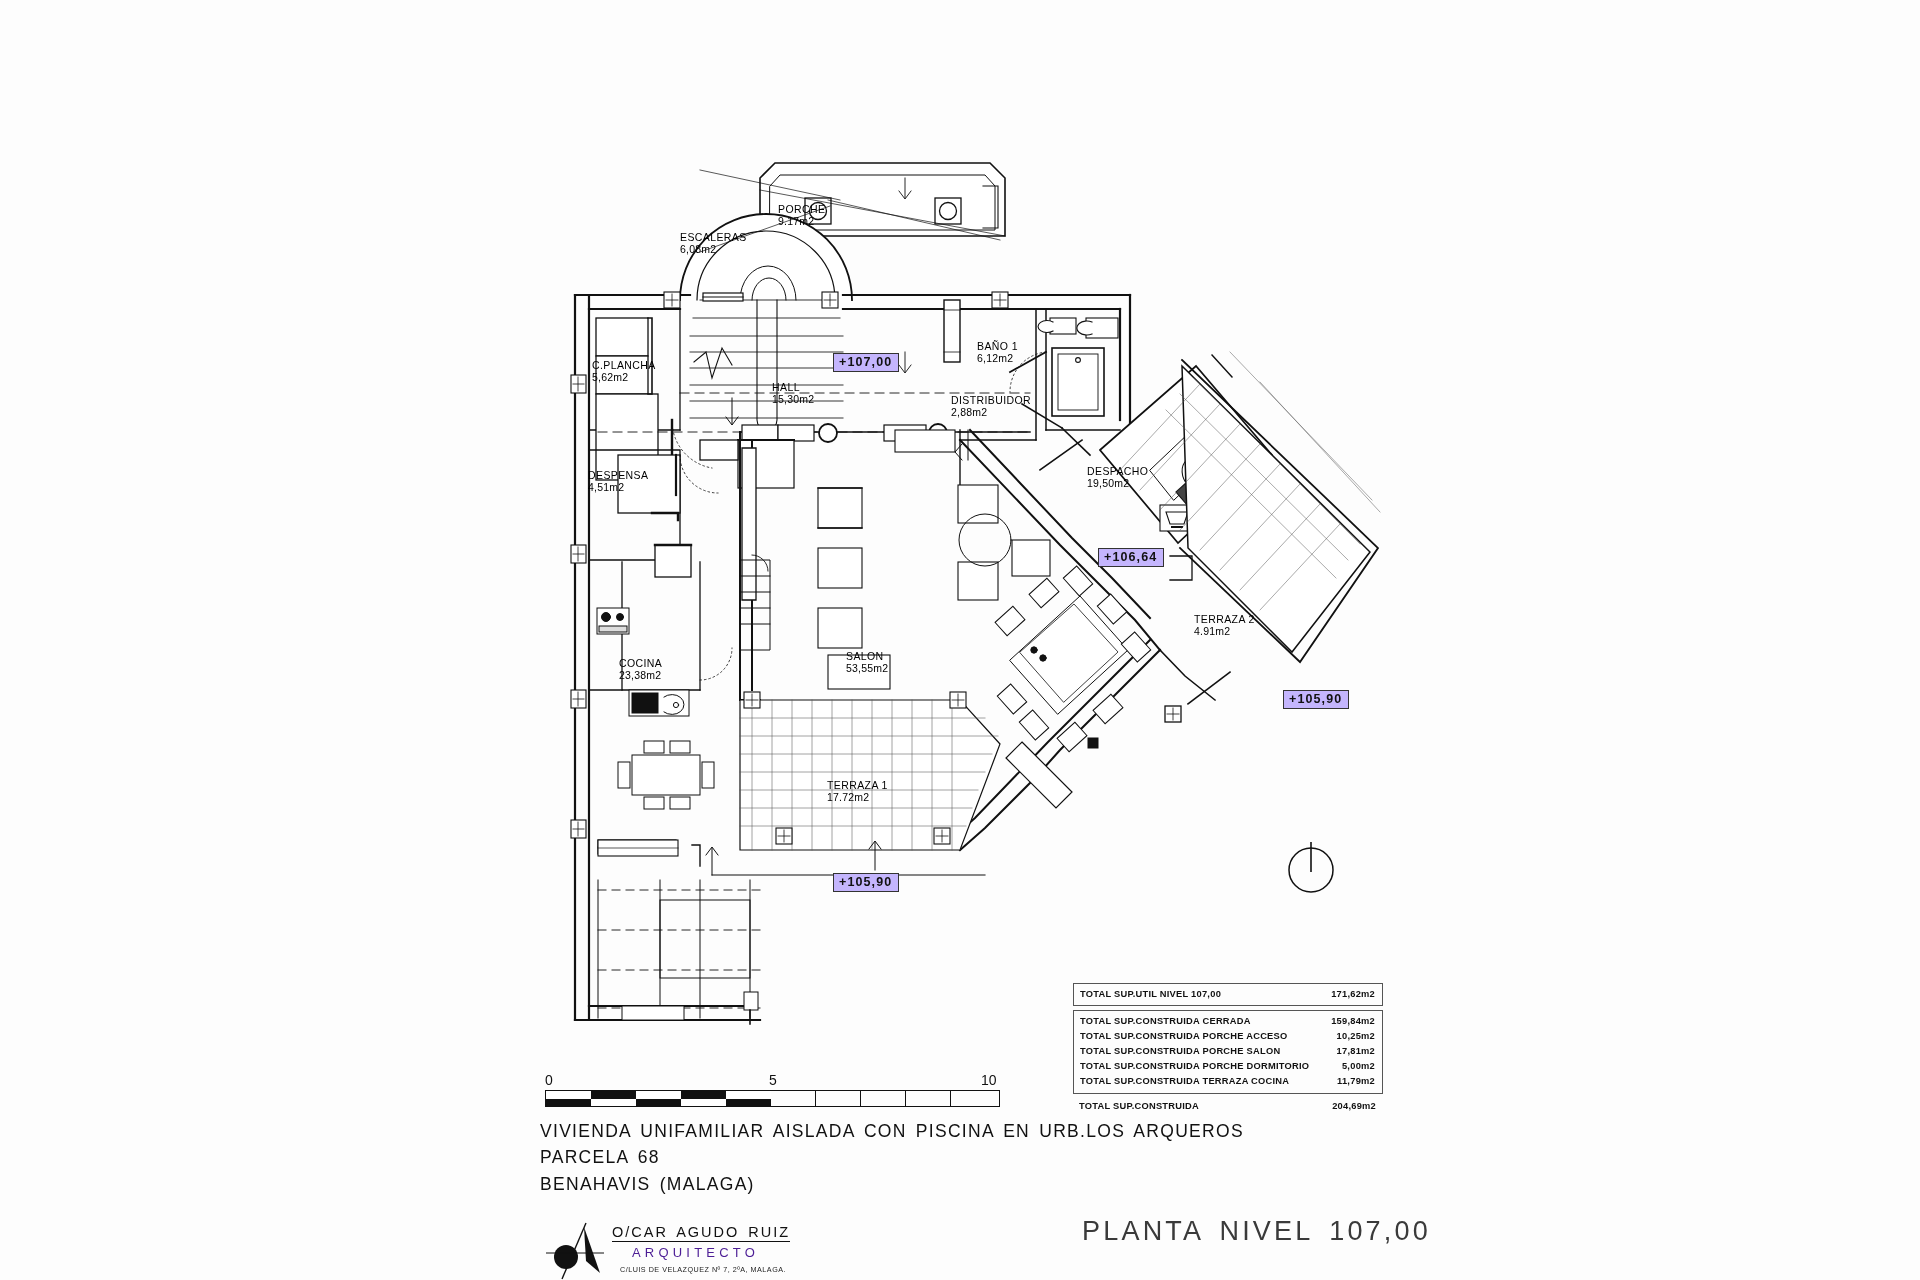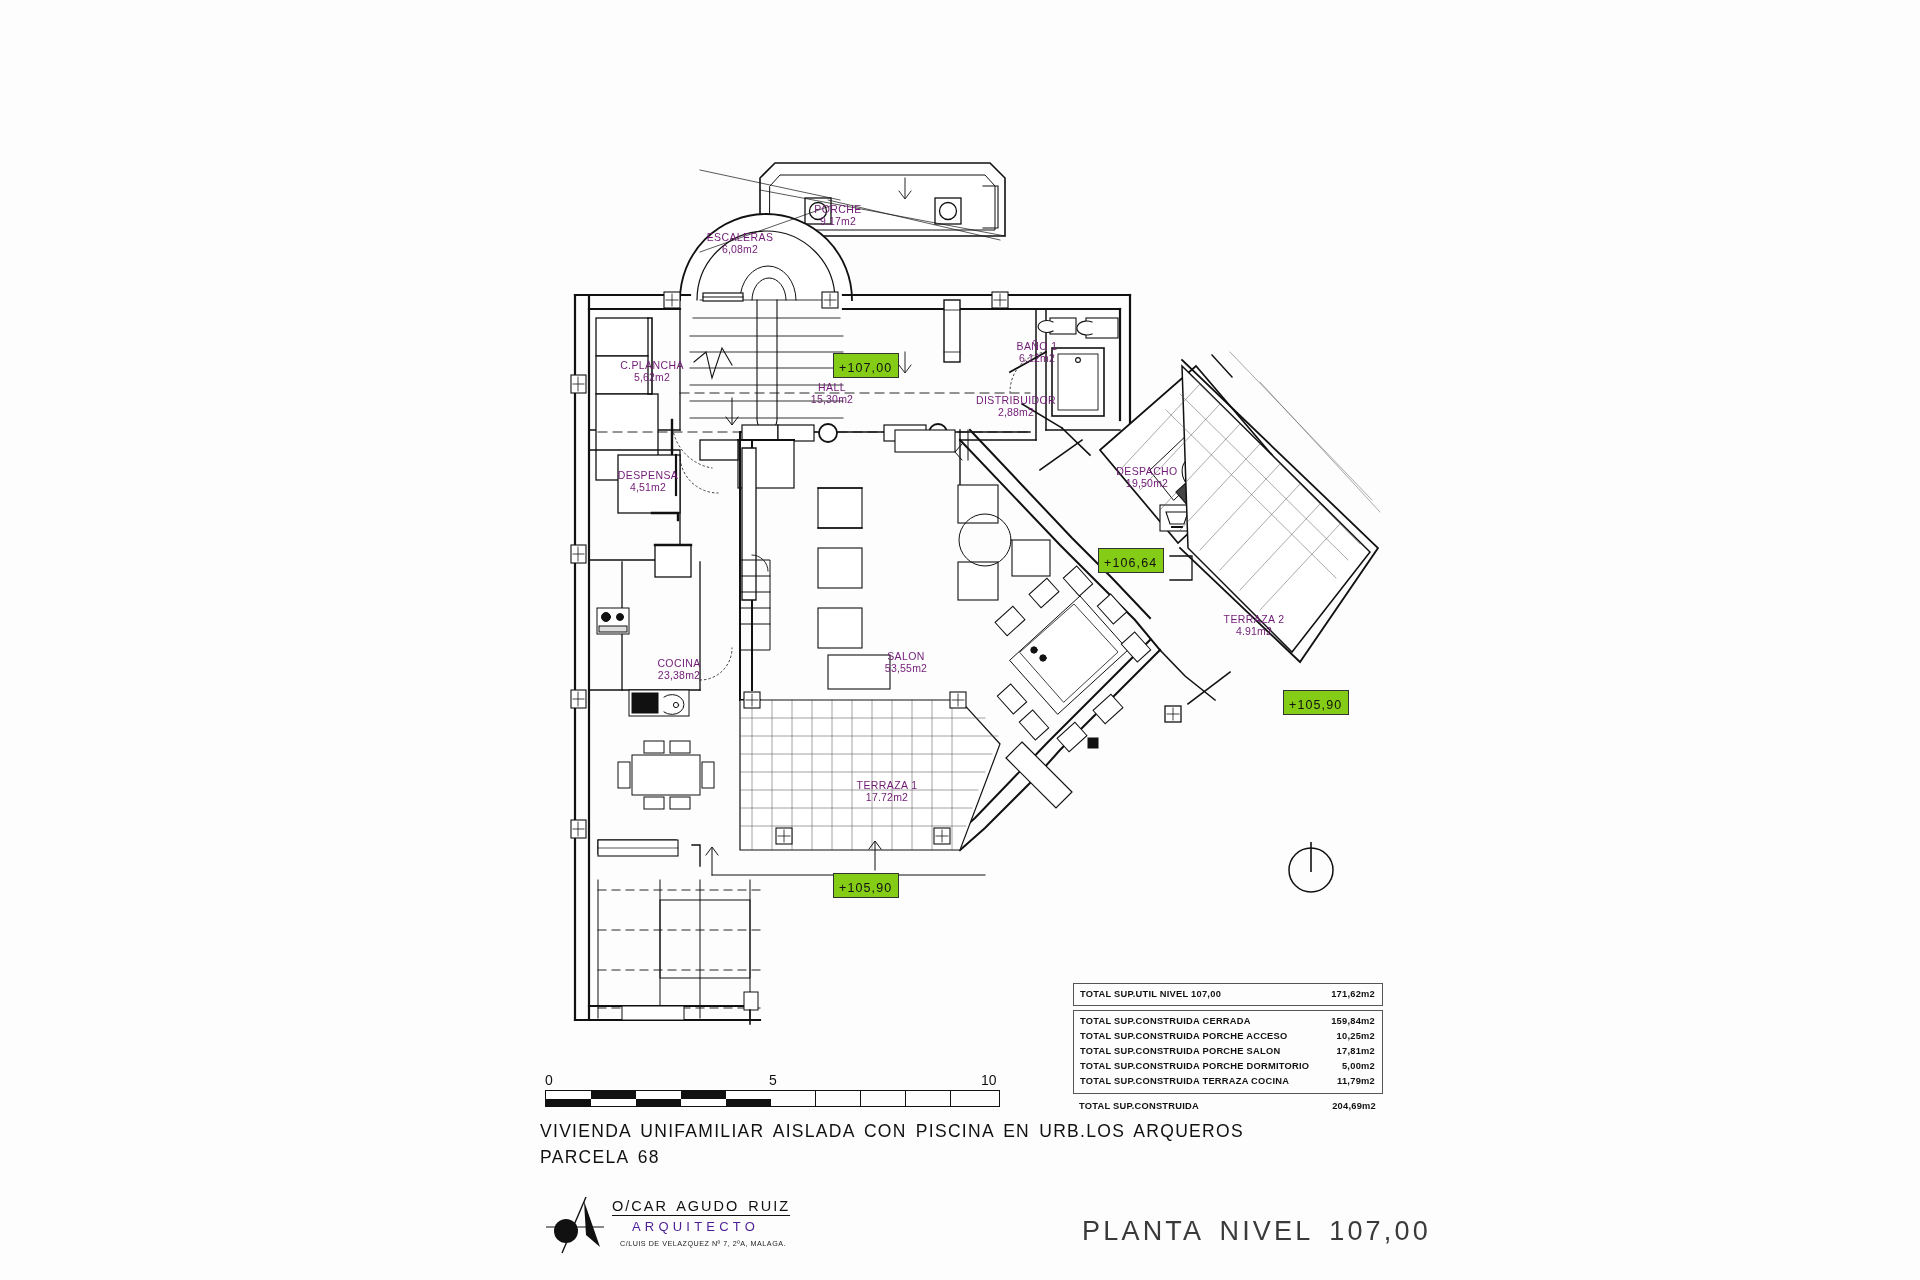--- a/index.html
+++ b/index.html
@@ -1,25 +1,25 @@
 <!DOCTYPE html>
 <html><head>
 <meta charset="utf-8">
 <style>
   html,body{margin:0;padding:0;background:#ffffff;}
   body{width:1920px;height:1280px;position:relative;overflow:hidden;
        font-family:"Liberation Sans",sans-serif;color:#1a1a1a;}
   #sheet{position:absolute;inset:0;background:#fdfdfd;}
-  .lbl{position:absolute;text-align:center;line-height:1.12;white-space:nowrap;
-       font-family:"Liberation Sans",sans-serif;color:#701a75;}
+  .lbl{position:absolute;text-align:left;line-height:1.12;white-space:nowrap;
+       font-family:"Liberation Sans",sans-serif;color:#000000;}
   .lbl .nm{display:block;font-size:10.5px;letter-spacing:.4px;}
   .lbl .ar{display:block;font-size:10.5px;letter-spacing:.2px;}
-  .lvl{position:absolute;border:1.1px solid #333;background:#84cc16;
-       font-size:12.5px;letter-spacing:1.1px;padding:7px 6px 2px 5px;color:#111;
-       font-family:"Liberation Sans",sans-serif;white-space:nowrap;}
+  .lvl{position:absolute;border:1.1px solid #333;background:#c4b5fd;
+       font-size:12.5px;letter-spacing:1.1px;padding:1px 6px 2px 5px;color:#111;
+       font-family:"Liberation Sans",sans-serif;white-space:nowrap;font-weight:bold;}
 
   
   #plan{position:absolute;left:0;top:0;width:1920px;height:1280px;}
   #plan svg{position:absolute;left:0;top:0;}
 
   
   #scalebar{position:absolute;left:545px;top:1078px;width:455px;height:30px;}
   #scalebar .bar{position:absolute;left:0;top:12px;width:455px;height:17px;
                  border:1px solid #111;box-sizing:border-box;}
   #scalebar .seg{position:absolute;top:0;height:100%;box-sizing:border-box;}
@@ -516,20 +516,21 @@
       <div class="row">
         <span class="w">TOTAL</span>
         <span class="d">SUP.CONSTRUIDA</span>
         <span class="v">204,69m2</span>
       </div>
     </div>
   </div>
 
   <div id="titleblock">
     <div class="t1">VIVIENDA  UNIFAMILIAR  AISLADA  CON  PISCINA  EN  URB.LOS  ARQUEROS  PARCELA  68</div>
+    <div class="t2">BENAHAVIS  (MALAGA)</div>
     <div id="logo">
       <svg class="sig" width="110" height="62" viewBox="0 0 110 62">
         <path d="M46,2 L22,58" stroke="#111" stroke-width="1.4" fill="none"></path>
         <path d="M44,6 L60,52 L46,40 Z" fill="#111"></path>
         <circle cx="26" cy="36" r="12" fill="#111"></circle>
         <path d="M6,32 L64,32" stroke="#111" stroke-width="1" fill="none"></path>
       </svg>
       <div class="nm">O/CAR  AGUDO  RUIZ</div>
       <div class="ti">ARQUITECTO</div>
       <div class="ad">C/LUIS DE VELAZQUEZ Nº 7, 2ºA, MALAGA.</div>

